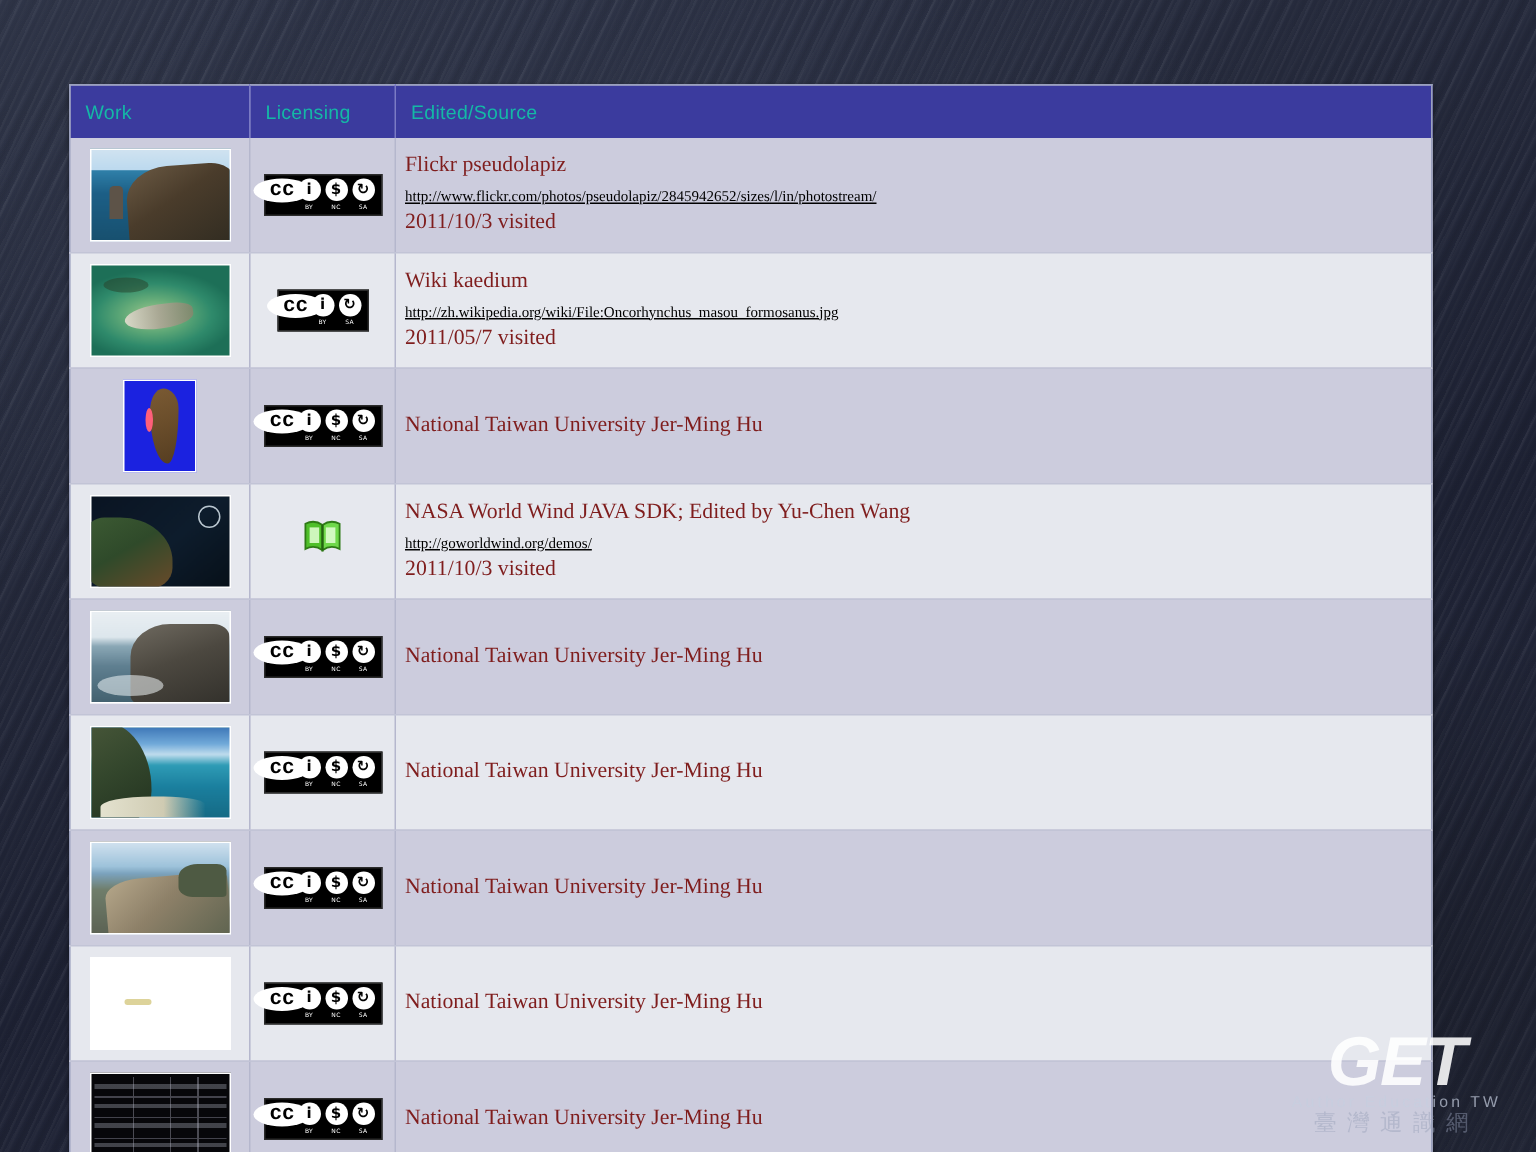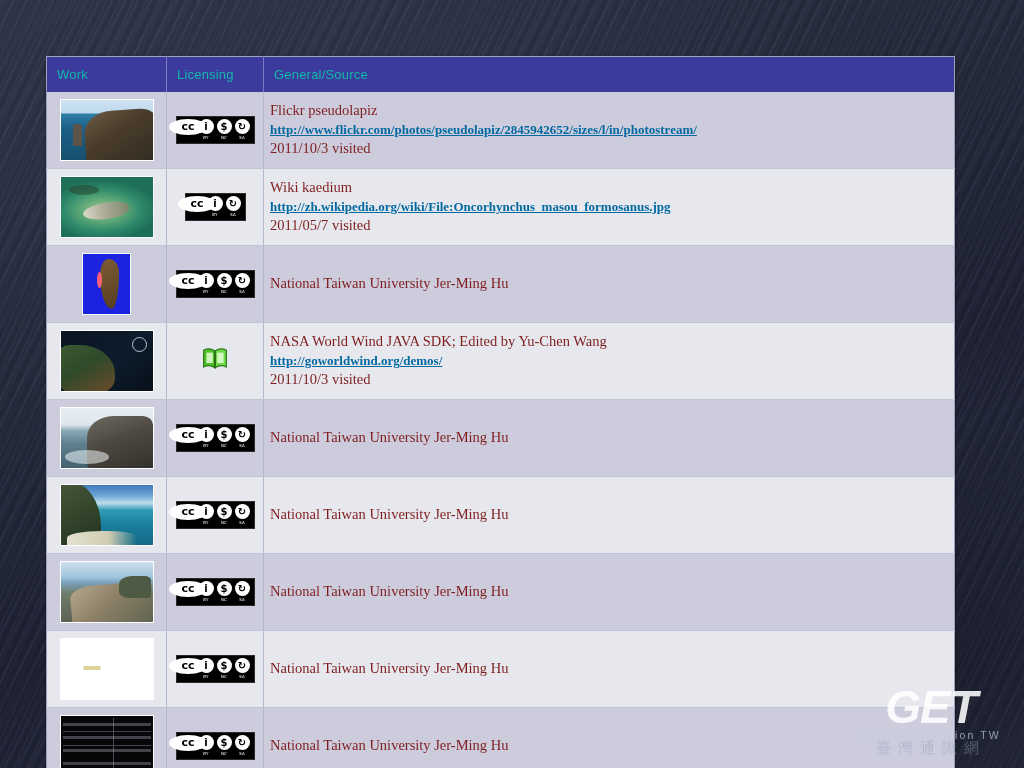--- a/index.html
+++ b/index.html
@@ -257,42 +257,41 @@
   }
   .cc-ico .sub {
     font-family: "DejaVu Sans", sans-serif;
     font-size: 4px;
     line-height: 5px;
     color: #ffffff;
     letter-spacing: 0.2px;
     margin-top: 1px;
     height: 5px;
   }
-  .cc-ico.lead .disc { width: 38px; height: 16px; line-height: 16px; font-size: 11px; }
+  .cc-ico.lead .disc { width: 38px; height: 16px; line-height: 16px; font-size: 14px; font-family: Liberation Mono, monospace; }
 
   
   .book-icon { display:inline-block; vertical-align: middle; }
 
   
   .auth-line {
     font-family: "Liberation Serif", serif;
     font-size: 14.5px;
     color: #7f1d1d;
     line-height: 1.32;
     white-space: nowrap;
   }
   .auth-link {
     font-family: "Liberation Serif", serif;
-    font-size: 13px;
-    color: #0369a1;
+    font-size: 10px;
+    color: #000000;
     text-decoration: underline;
     line-height: 1.32;
     display: inline-block;
     white-space: nowrap;
-    font-weight: bold;
   }
 
   
   #get-logo {
     position: absolute;
     right: 18px;
     bottom: 14px;
     width: 150px;
     text-align: center;
     user-select: none;
@@ -330,21 +329,21 @@
 <table id="cc-table">
   <colgroup>
     <col class="c-work">
       <col class="c-lic">
       <col class="c-auth">
   </colgroup>
   <thead>
     <tr>
       <th>Work</th>
       <th>Licensing</th>
-      <th>General/Source</th>
+      <th>Edited/Source</th>
     </tr>
   </thead>
   <tbody id="cc-body">
       <tr class="odd">
         <td class="cell-work"><span class="thumb th-cliff1"></span></td>
         <td class="cell-lic"><span class="cc-badge">
             <span class="cc-ico lead">
               <span class="disc">cc</span>
               <span class="sub"></span>
             </span>

